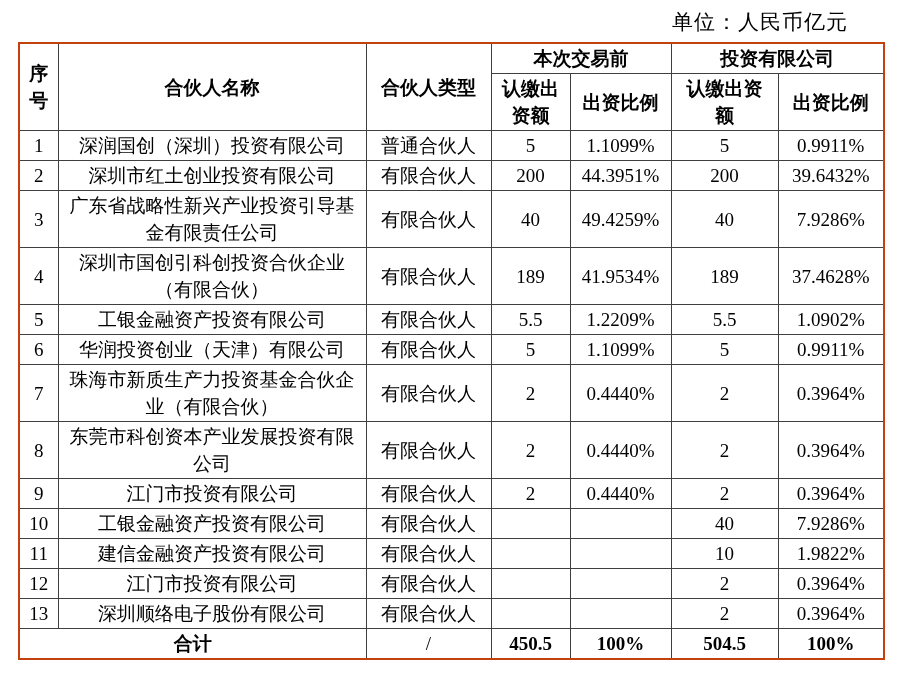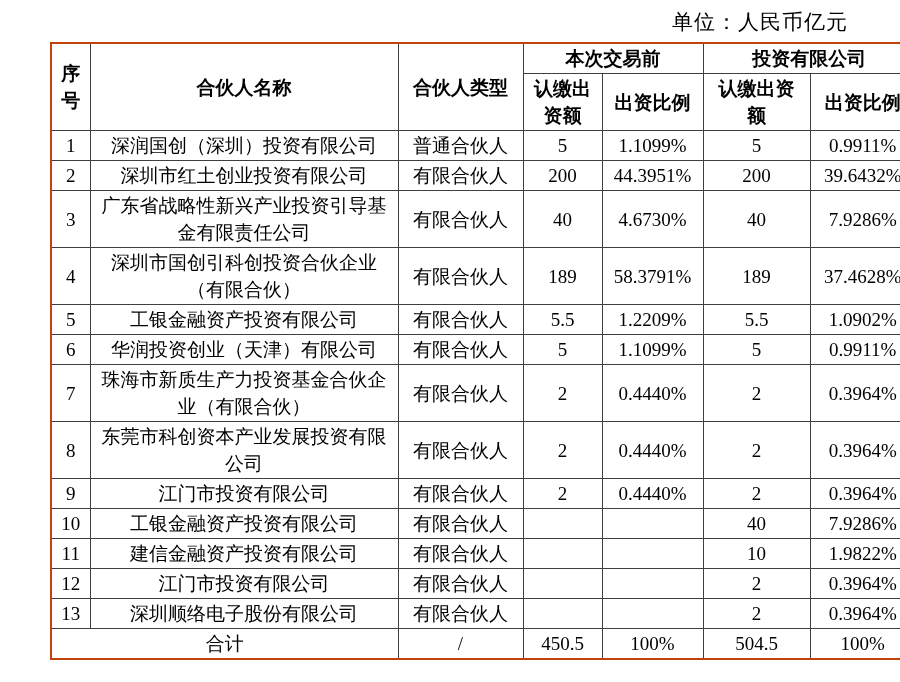--- a/index.html
+++ b/index.html
@@ -8,21 +8,20 @@
     background: #ffffff;
     font-family: "Liberation Serif", "DejaVu Serif", serif;
     color: #000000;
   }
   .page {
     width: 900px;
     height: 682px;
     background: #ffffff;
     overflow: hidden;
     box-sizing: border-box;
-    padding-left: 32px;
   }
   .unit-label {
     text-align: right;
     padding: 9px 52px 7px 0;
     font-size: 21px;
     line-height: 26px;
     letter-spacing: 1px;
   }
   table.partners {
     border-collapse: collapse;
@@ -43,21 +42,21 @@
     word-break: normal;
   }
   table.partners thead th {
     font-weight: bold;
     padding: 1px 6px;
   }
   table.partners tbody td {
     font-weight: normal;
   }
   table.partners tfoot td {
-    font-weight: normal;
+    font-weight: bold;
   }
   table.partners tfoot td.slash-cell {
     font-weight: normal;
   }
   
   col.c1 { width: 39px; }
   col.c2 { width: 308px; }
   col.c3 { width: 125px; }
   col.c4 { width: 79px; }
   col.c5 { width: 101px; }
@@ -115,31 +114,31 @@
     <td>44.3951%</td>
     <td>200</td>
     <td>39.6432%</td>
   </tr>
 
   <tr>
     <td>3</td>
     <td>广东省战略性新兴产业投资引导基金有限责任公司</td>
     <td>有限合伙人</td>
     <td>40</td>
-    <td>4.6730%</td>
+    <td>49.4259%</td>
     <td>40</td>
     <td>7.9286%</td>
   </tr>
 
   <tr>
     <td>4</td>
     <td>深圳市国创引科创投资合伙企业（有限合伙）</td>
     <td>有限合伙人</td>
     <td>189</td>
-    <td>58.3791%</td>
+    <td>41.9534%</td>
     <td>189</td>
     <td>37.4628%</td>
   </tr>
 
   <tr>
     <td>5</td>
     <td>工银金融资产投资有限公司</td>
     <td>有限合伙人</td>
     <td>5.5</td>
     <td>1.2209%</td>

